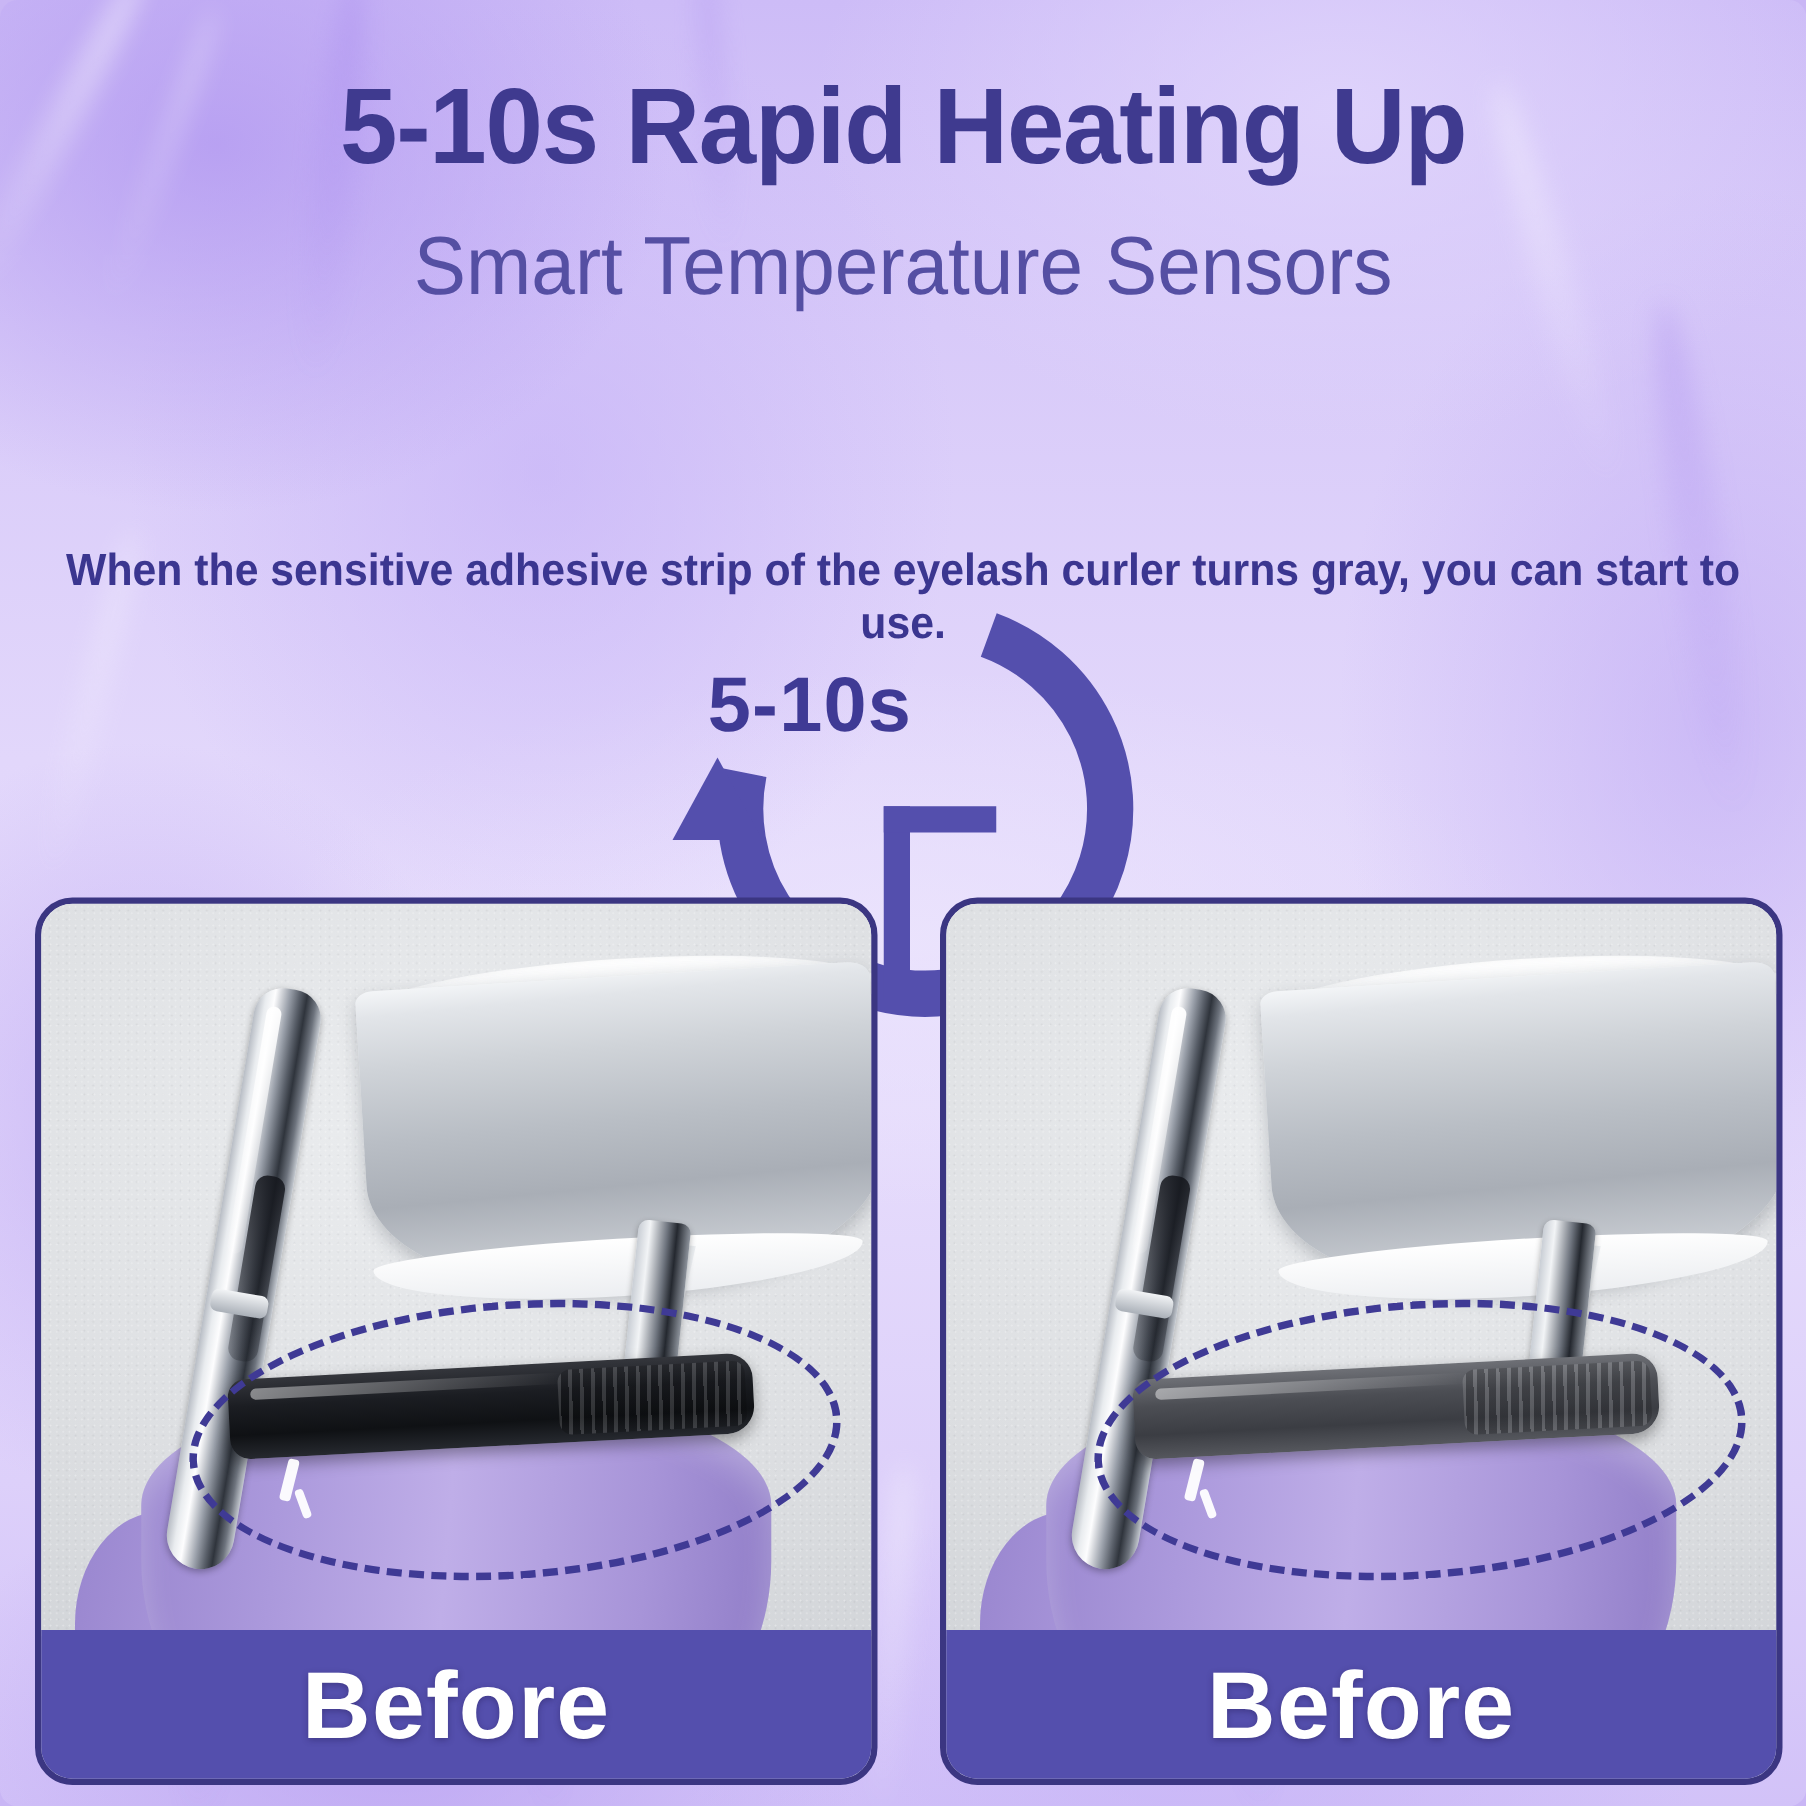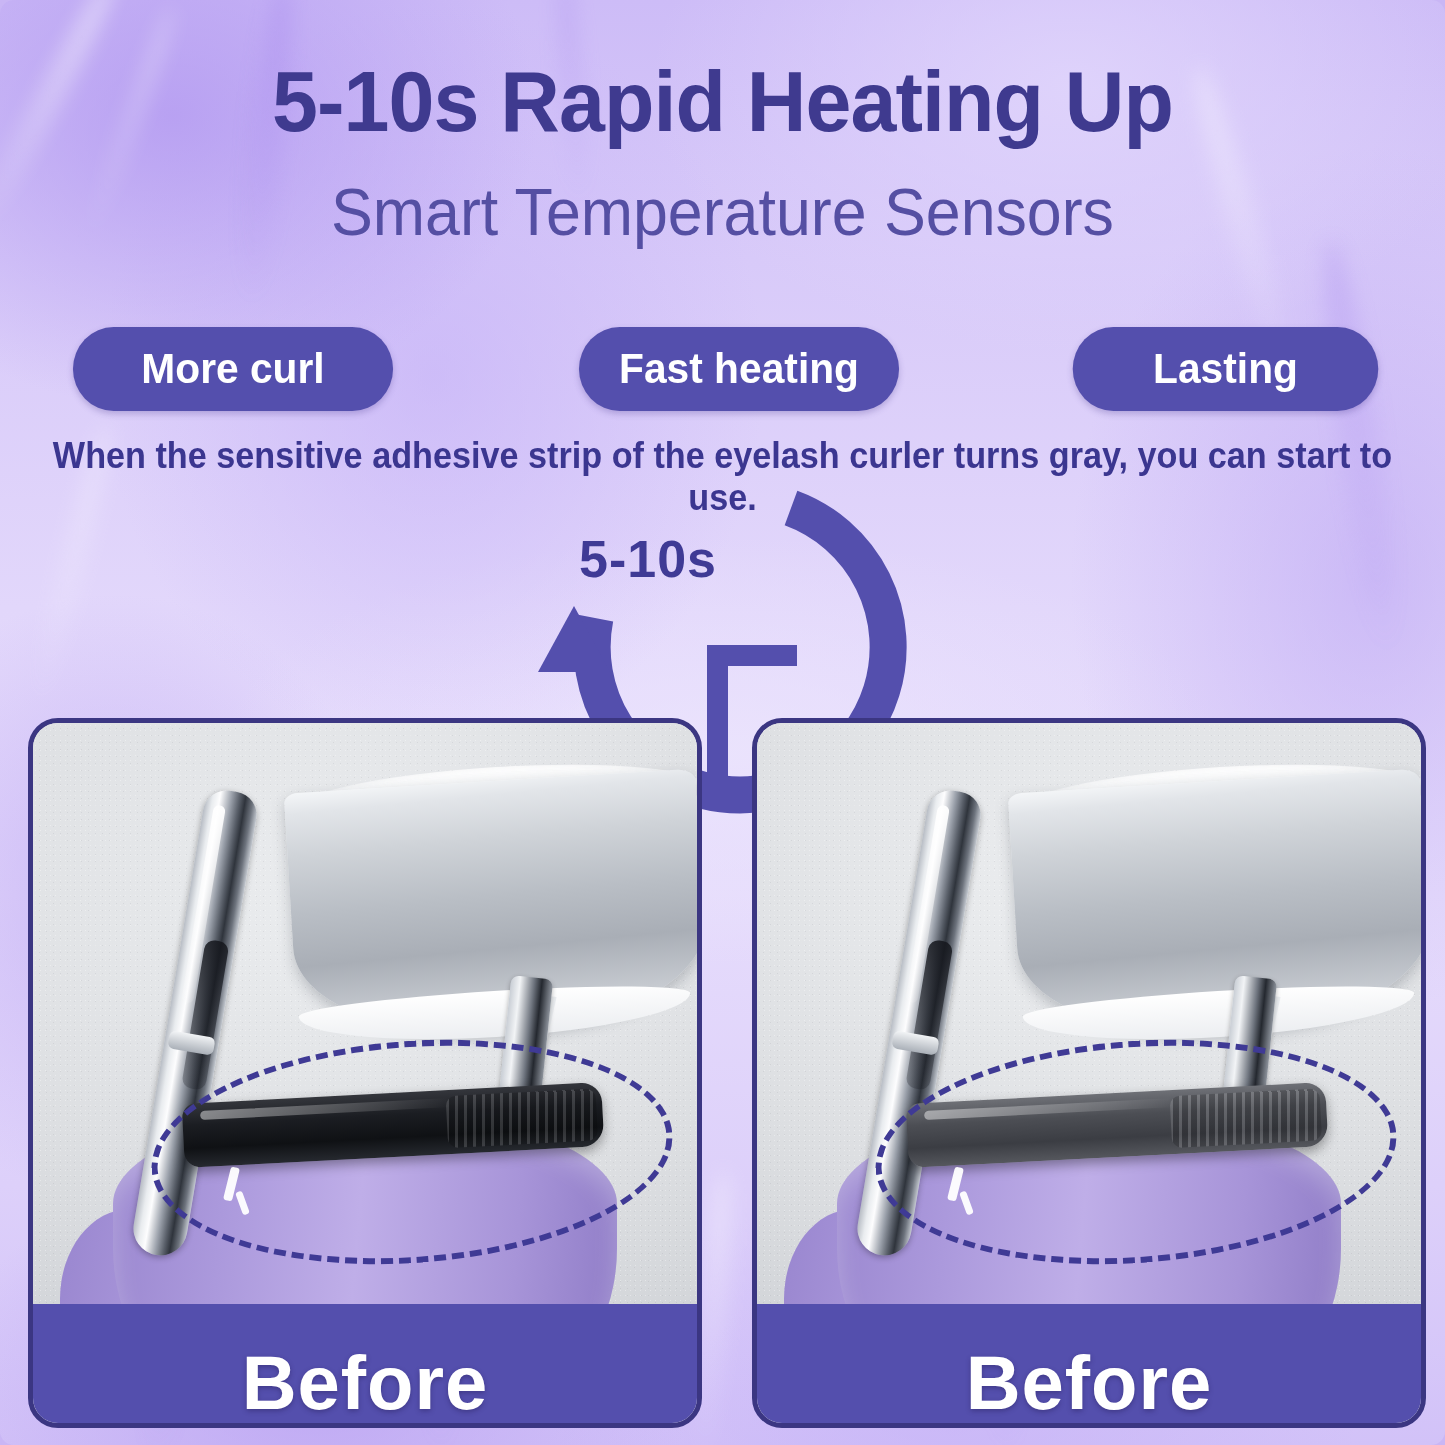--- a/index.html
+++ b/index.html
@@ -64,21 +64,21 @@
     position:absolute;left:0;right:0;top:435px;text-align:center;
     font-size:36px;font-weight:bold;color:#3b3690;
     transform:scaleX(.95);
   }
 
   
   .rotate-icon{position:absolute;left:498px;top:500px;width:452px;height:300px;}
   .rotate-icon svg{display:block;width:452px;height:300px;overflow:visible;}
   .rotate-label{
     position:absolute;left:498px;top:529px;width:300px;text-align:center;
-    font-size:52px;font-weight:bold;color:#3f3a95;letter-spacing:1px;
+    font-size:62px;font-weight:bold;color:#3f3a95;letter-spacing:1px;
   }
 
   
   .panel{
     position:absolute;top:718px;width:664px;height:700px;
     border:5px solid #3b3682;border-radius:30px;
     overflow:hidden;background:#e3e4e6;
   }
   .panel-left{left:28px;}
   .panel-right{left:752px;}
@@ -196,21 +196,21 @@
     position:absolute;left:118px;top:318px;width:510px;height:210px;
     border:6px dashed #3f3a95;border-radius:50%;
     transform:rotate(-4deg);
   }
 
   
   .before-bar{
     position:absolute;left:-5px;right:-5px;bottom:-5px;height:124px;
     background:#544fad;
     border-radius:0 0 30px 30px;
-    display:flex;align-items:flex-end;justify-content:center;
+    display:flex;align-items:center;justify-content:center;
   }
   .before-txt{
     color:#fff;font-size:76px;font-weight:bold;letter-spacing:1px;
     text-shadow:0 2px 5px rgba(40,30,90,.45);
     transform:translateY(-2px);
   }
 </style>
 </head>
 <body>
 
@@ -226,25 +226,20 @@
   <div class="streak s-p" style="left:1340px;top:240px;width:40px;height:420px;transform:rotate(-8deg);opacity:.35;"></div>
   <div class="streak s-w" style="left:60px;top:420px;width:22px;height:300px;transform:rotate(14deg);opacity:.35;"></div>
   <div class="streak s-p" style="left:150px;top:1140px;width:40px;height:330px;transform:rotate(5deg);opacity:.4;"></div>
   <div class="streak s-p" style="left:420px;top:1180px;width:30px;height:280px;transform:rotate(-3deg);opacity:.3;"></div>
   <div class="streak s-w" style="left:700px;top:1170px;width:26px;height:300px;transform:rotate(4deg);opacity:.4;"></div>
   <div class="streak s-p" style="left:980px;top:1200px;width:34px;height:260px;transform:rotate(-6deg);opacity:.3;"></div>
 
   <div class="headline">5-10s Rapid Heating Up</div>
   <div class="subhead">Smart Temperature Sensors</div>
 
-  <div class="pills">
-    <div class="pill pill-1">More curl</div>
-    <div class="pill pill-2">Fast heating</div>
-    <div class="pill pill-3">Lasting</div>
-  </div>
 
   <div class="caption">When the sensitive adhesive strip of the eyelash curler turns gray, you can start to use.</div>
 
   <div class="rotate-icon">
     <svg viewBox="0 0 452 300">
 
       <path d="M 293 8
                A 148 148 0 1 1 97 118" fill="none" stroke="#544fad" stroke-width="37" stroke-linecap="butt"></path>
 
       <polygon points="76,106 40,172 112,172" fill="#544fad"></polygon>

